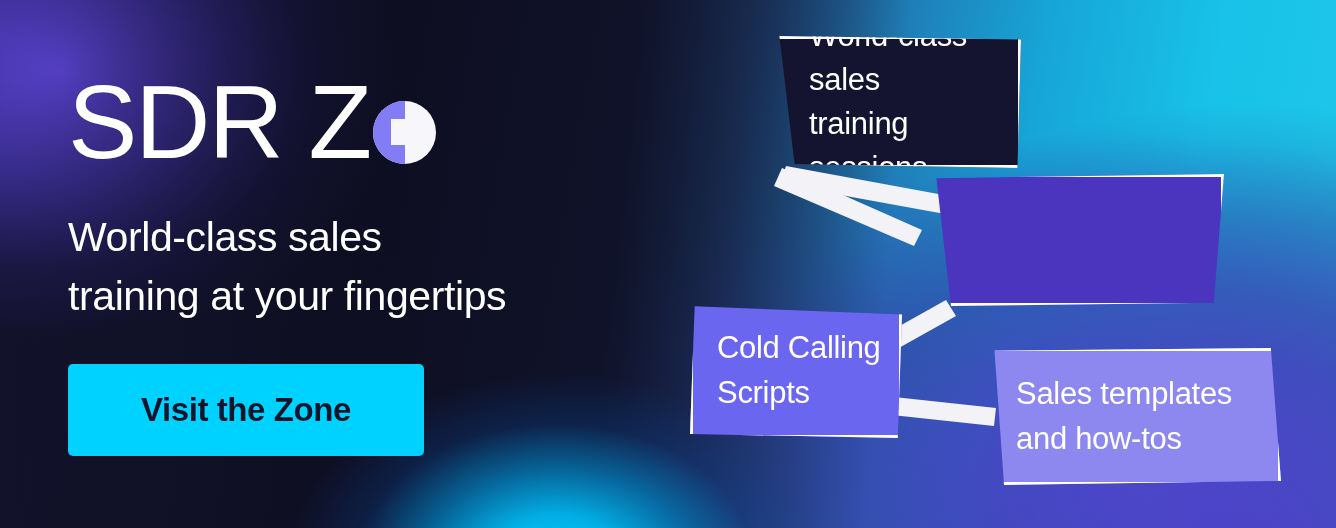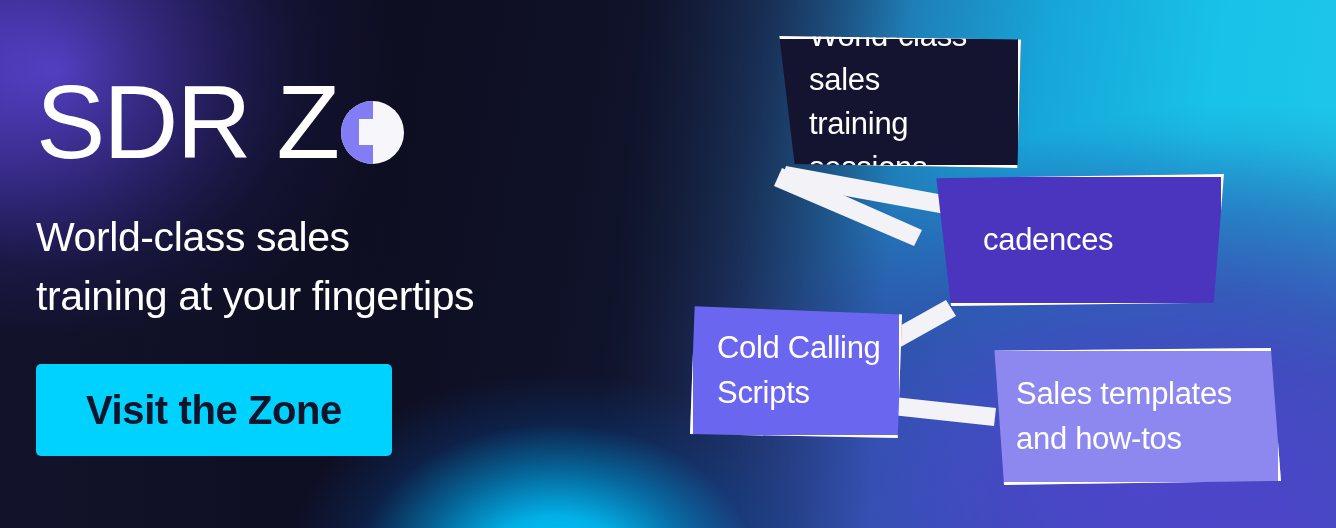--- a/index.html
+++ b/index.html
@@ -81,21 +81,21 @@
       rgba(10,10,26,0.35) 14%,
       rgba(12,12,30,0.80) 30%,
       rgba(13,14,34,0.86) 46%,
       rgba(15,18,44,0.35) 58%,
       rgba(15,20,50,0.0) 66%);
   }
 
   
   #left-col {
     position: absolute;
-    left: 36px;
+    left: 68px;
     top: 66px;
     width: 620px;
   }
 
   #wordmark {
     display: flex;
     align-items: center;
     color: #ffffff;
     font-size: 104px;
     line-height: 1;
@@ -149,21 +149,21 @@
     display: inline-flex;
     align-items: center;
     justify-content: center;
     width: 356px;
     height: 92px;
     border: none;
     border-radius: 5px;
     background: #00d2ff;
     color: #10152b;
     font-family: "Liberation Sans", sans-serif;
-    font-size: 40px;
+    font-size: 33px;
     font-weight: 700;
     letter-spacing: -0.4px;
     cursor: pointer;
     padding: 0;
   }
 
   
   #cards-area {
     position: absolute;
     left: 660px;
@@ -265,21 +265,20 @@
 
       <path d="M 234 397 L 336 408 L 334 426 L 232 415 Z" fill="#f2f2f7"></path>
     </svg>
 
     <div class="card" id="card-training">
       <span class="card-line">World-class sales</span>
       <span class="card-line">training sessions</span>
     </div>
 
     <div class="card" id="card-cadences">
-      <span class="card-line">cadences</span>
     </div>
 
     <div class="card" id="card-scripts">
       <span class="card-line">Cold Calling</span>
       <span class="card-line">Scripts</span>
     </div>
 
     <div class="card" id="card-templates">
       <span class="card-line">Sales templates</span>
       <span class="card-line">and how-tos</span>

